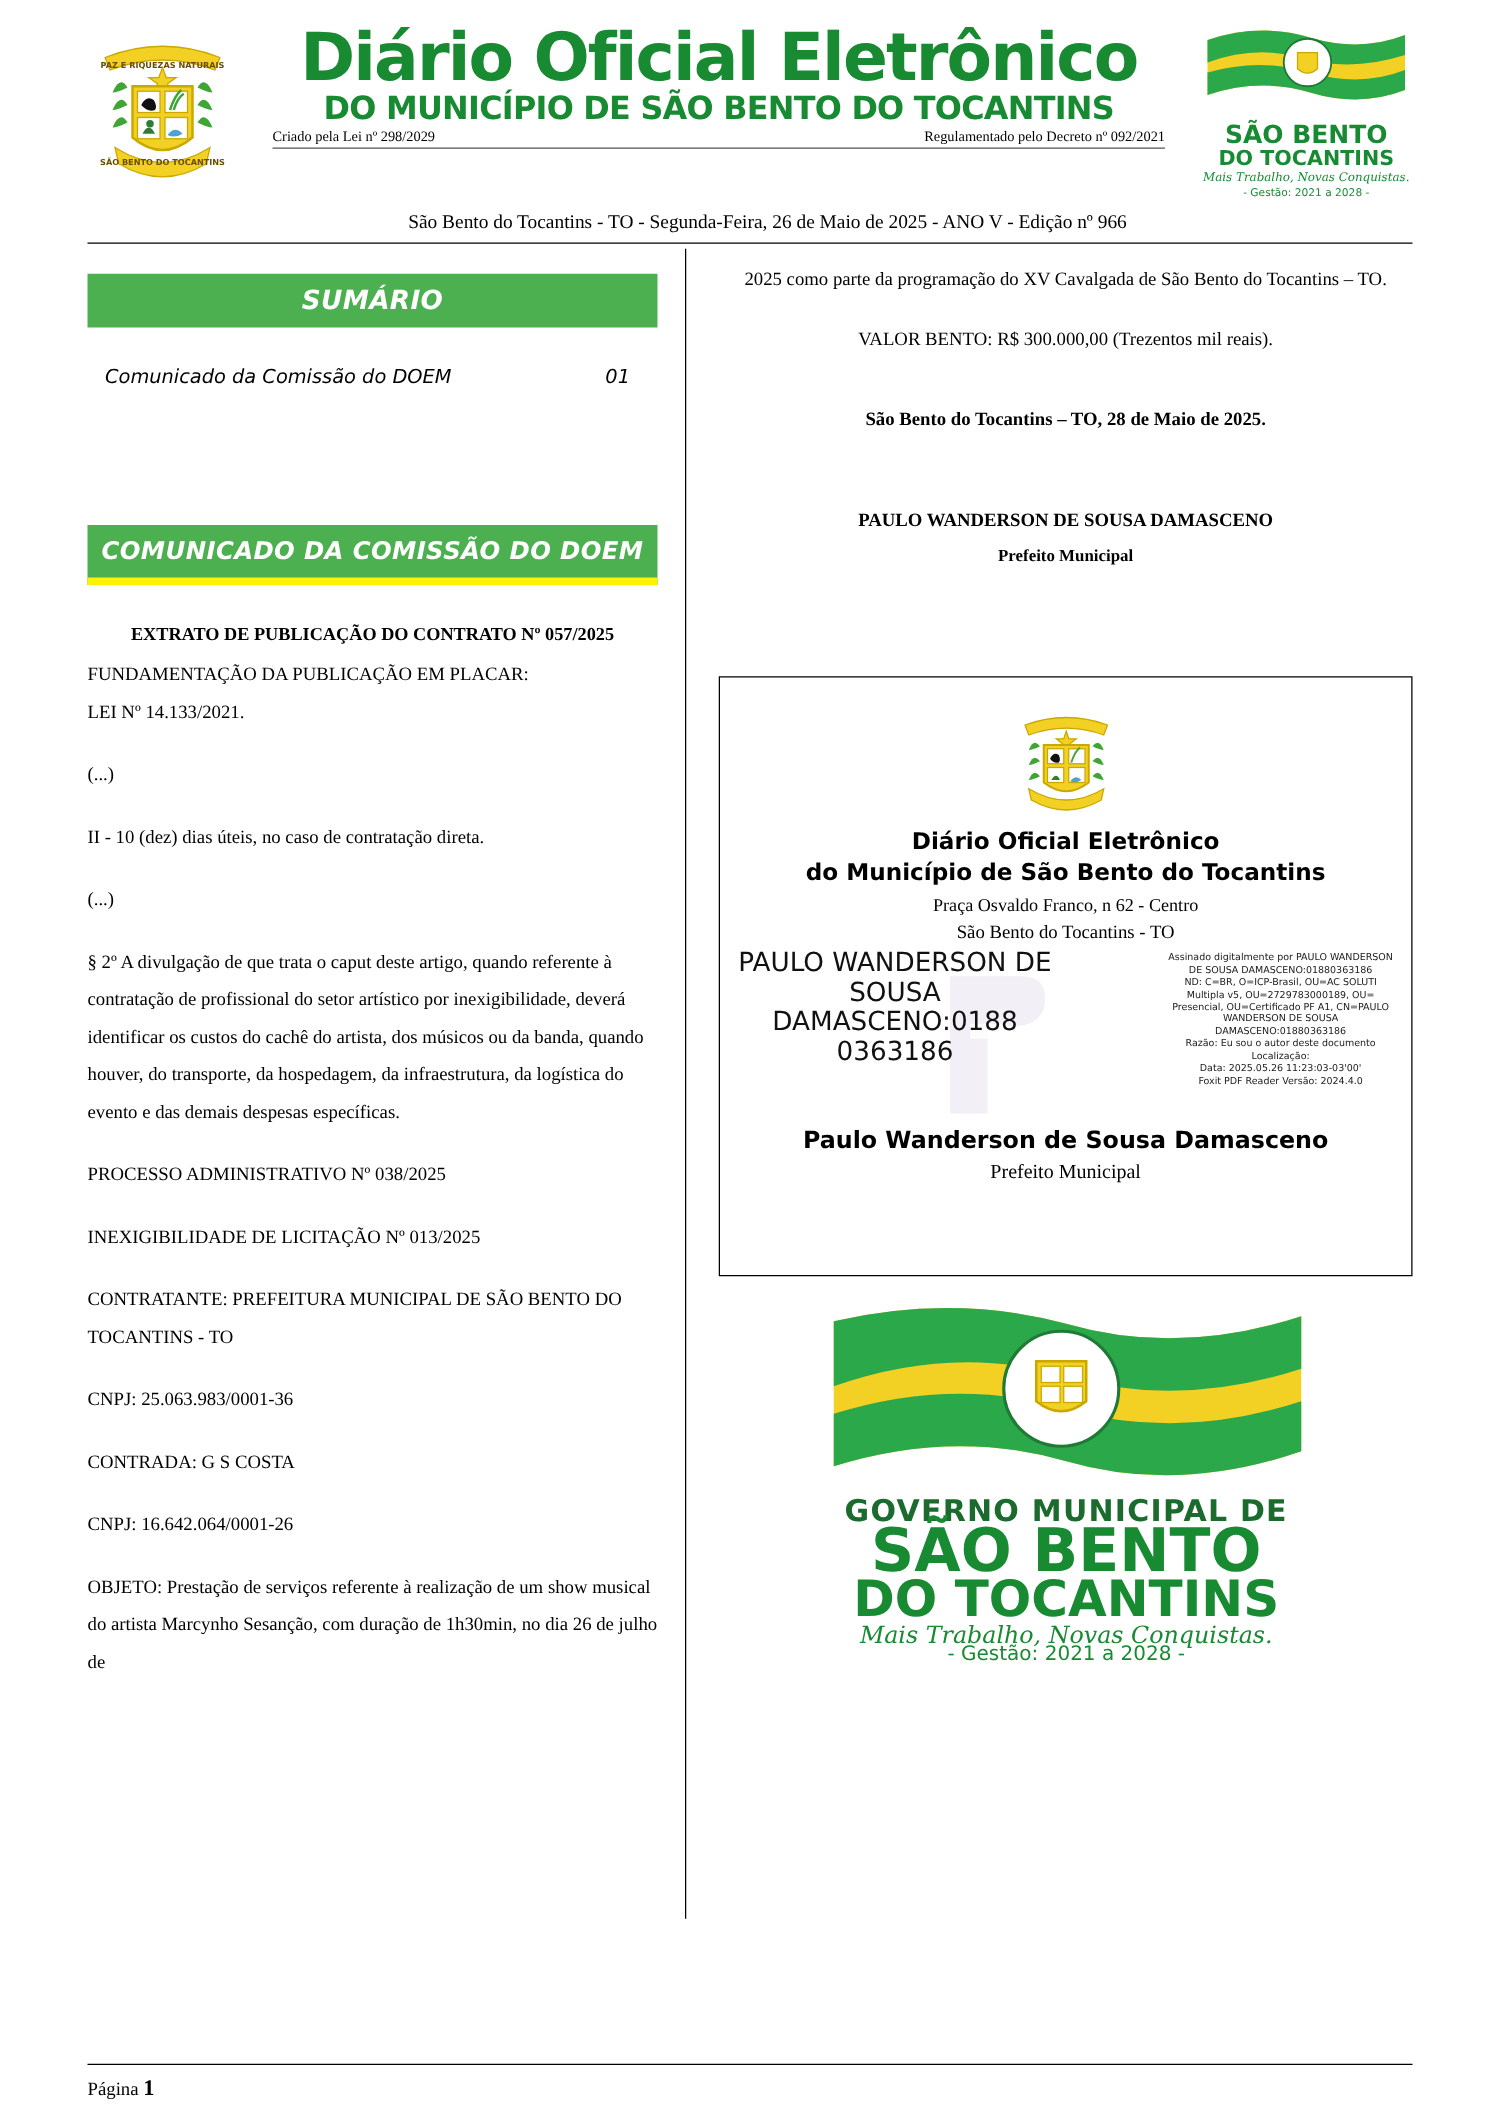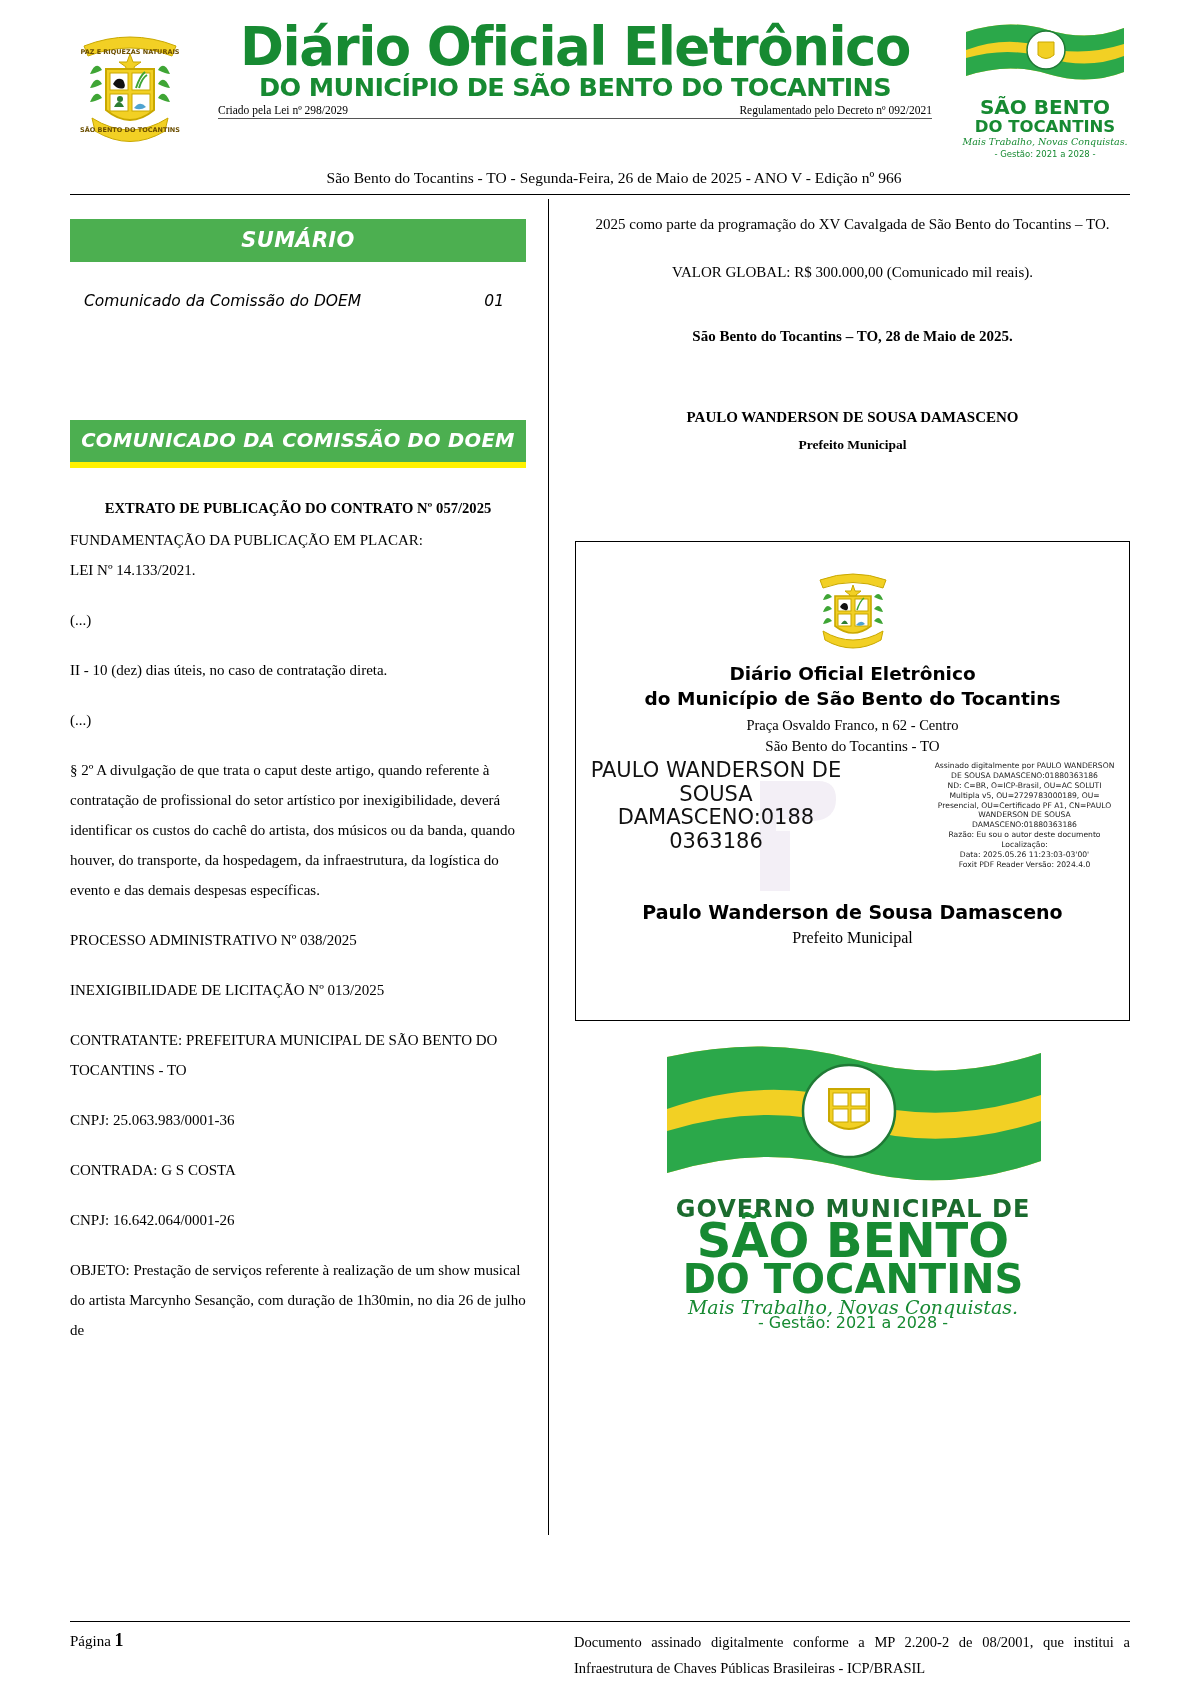--- a/index.html
+++ b/index.html
@@ -251,21 +251,21 @@
         <p>OBJETO: Prestação de serviços referente à realização de um show musical do artista Marcynho Sesanção, com duração de 1h30min, no dia 26 de julho de</p>
       </div>
     </div>
 
     <div class="col-div"></div>
 
     <div class="col-right">
 
       <div class="rcol-body">
         <p>2025 como parte da programação do XV Cavalgada de São Bento do Tocantins – TO.</p>
-        <p>VALOR GLOBAL: R$ 300.000,00 (Comunicado mil reais).</p>
+        <p>VALOR BENTO: R$ 300.000,00 (Trezentos mil reais).</p>
         <p class="bold" style="margin-top:34px;">São Bento do Tocantins – TO, 28 de Maio de 2025.</p>
       </div>
 
       <div class="sig-names">
         <div class="n1">PAULO WANDERSON DE SOUSA DAMASCENO</div>
         <div class="n2">Prefeito Municipal</div>
       </div>
 
       <div class="sigbox">
 
@@ -351,17 +351,16 @@
     </div>
   </div>
 
   <div class="footer">
     <hr>
     <div class="footer-inner">
       <div class="pg">
         <span>Página</span>
         <b>1</b>
       </div>
-      <div class="fnote">Documento  assinado  digitalmente  conforme  a  MP  2.200-2  de 08/2001,   que institui a Infraestrutura de Chaves Públicas Brasileiras - ICP/BRASIL</div>
     </div>
   </div>
 
 </div>
 
 </body></html>

